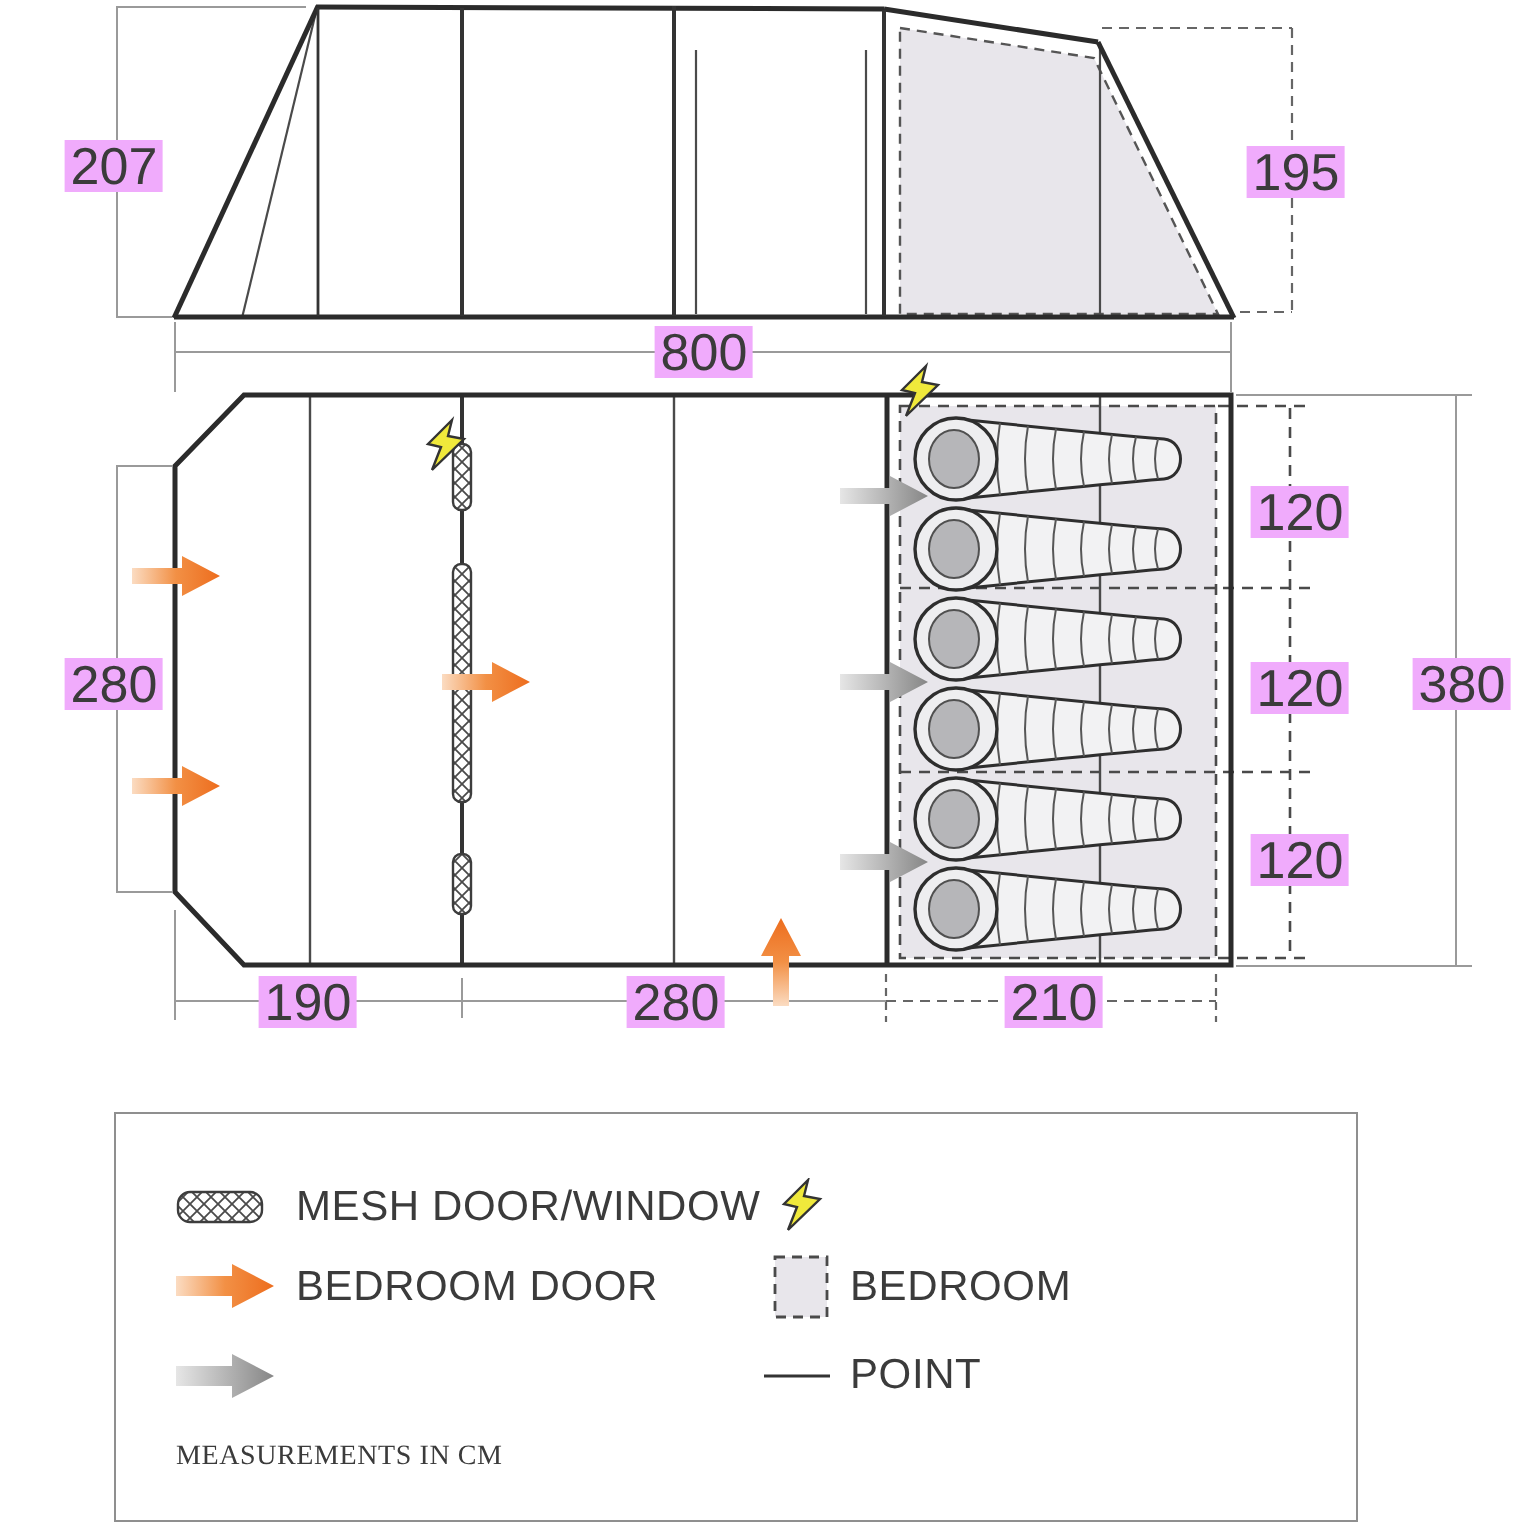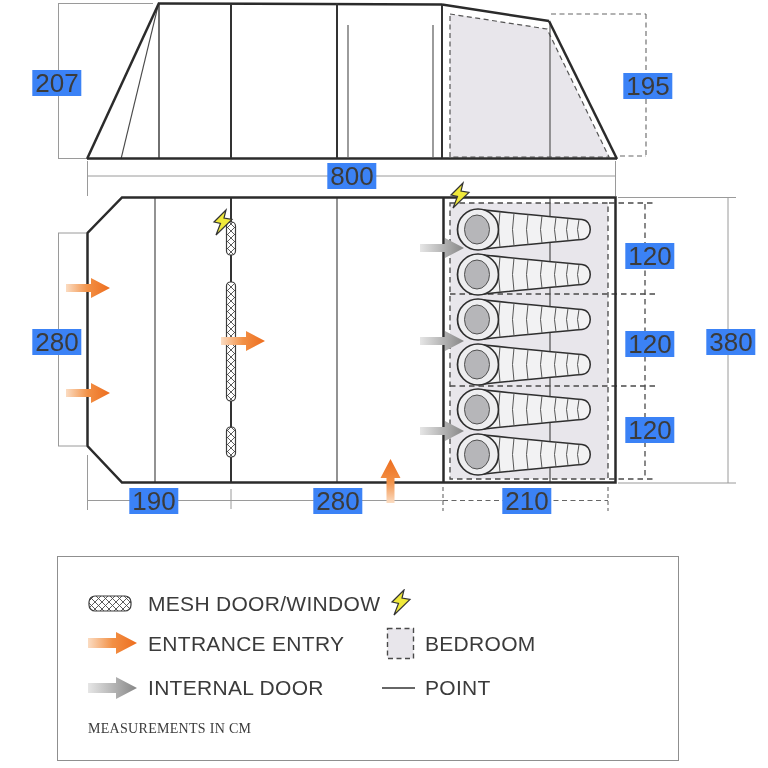--- a/index.html
+++ b/index.html
@@ -1,19 +1,19 @@
 <!DOCTYPE html>
 <html><head>
 <meta charset="utf-8">
 <style>
   html,body{margin:0;padding:0;background:#fff;}
   #stage{position:relative;width:768px;height:768px;background:#fff;overflow:hidden;
          font-family:"Liberation Sans",sans-serif;}
   #drawing{position:absolute;left:0;top:0;}
-  .dim{position:absolute;transform:translate(-50%,-50%);background:#3b82f6;padding:0 3px;
+  .dim{position:absolute;transform:translate(-50%,-50%);background:#f0abfc;padding:0 3px;
        font-size:26px;font-weight:400;color:#3b3b3b;line-height:1;white-space:nowrap;text-align:center;}
   
   #legend-box{position:absolute;left:57px;top:556px;width:620px;height:203px;
               border:1.5px solid #8f8f8f;background:#fff;}
   .leg-label{position:absolute;transform:translateY(-50%);font-size:21px;color:#3b3b3b;
              letter-spacing:.3px;white-space:nowrap;}
   .leg-icon{position:absolute;}
   #legend-footnote{position:absolute;left:88px;top:721px;font-size:14px;color:#3b3b3b;
                    letter-spacing:.3px;font-family:Liberation Serif, serif;}
 </style>
@@ -191,26 +191,25 @@
 
 <svg class="leg-icon" style="left:88px;top:595px;" width="44" height="17">
   <defs></defs>
   <rect x="1" y="1" width="42" height="15" rx="6" fill="url(#meshPat)" stroke="#3d3d3d" stroke-width="1.2"></rect>
 </svg>
 <div class="leg-label" style="left:148px;top:604px;">MESH DOOR/WINDOW</div>
 
 <svg class="leg-icon" style="left:88px;top:631px;" width="50" height="24">
   <path d="M0,7 L28,7 L28,1 L49,12 L28,23 L28,17 L0,17 Z" fill="url(#gradOrange)"></path>
 </svg>
-<div class="leg-label" style="left:148px;top:644px;">ENTRANCE ENTRY</div>
+<div class="leg-label" style="left:148px;top:644px;">BEDROOM DOOR</div>
 
 <svg class="leg-icon" style="left:88px;top:676px;" width="50" height="24">
   <path d="M0,7 L28,7 L28,1 L49,12 L28,23 L28,17 L0,17 Z" fill="url(#gradGray)"></path>
 </svg>
-<div class="leg-label" style="left:148px;top:688px;">INTERNAL DOOR</div>
 
 <svg class="leg-icon" style="left:390px;top:589px;" width="24" height="29">
   <path d="M14,1 L2,13 L8.5,14.5 L4,26 L20,10.5 L12,9 Z" fill="#f0e93b" stroke="#333" stroke-width="1.2"></path>
 </svg>
 
 <svg class="leg-icon" style="left:386px;top:627px;" width="30" height="34">
   <rect x="1.5" y="1.5" width="26" height="30" fill="#e8e6eb" stroke="#4a4a4a" stroke-width="1.4" stroke-dasharray="5,3.5"></rect>
 </svg>
 <div class="leg-label" style="left:425px;top:644px;">BEDROOM</div>
 

